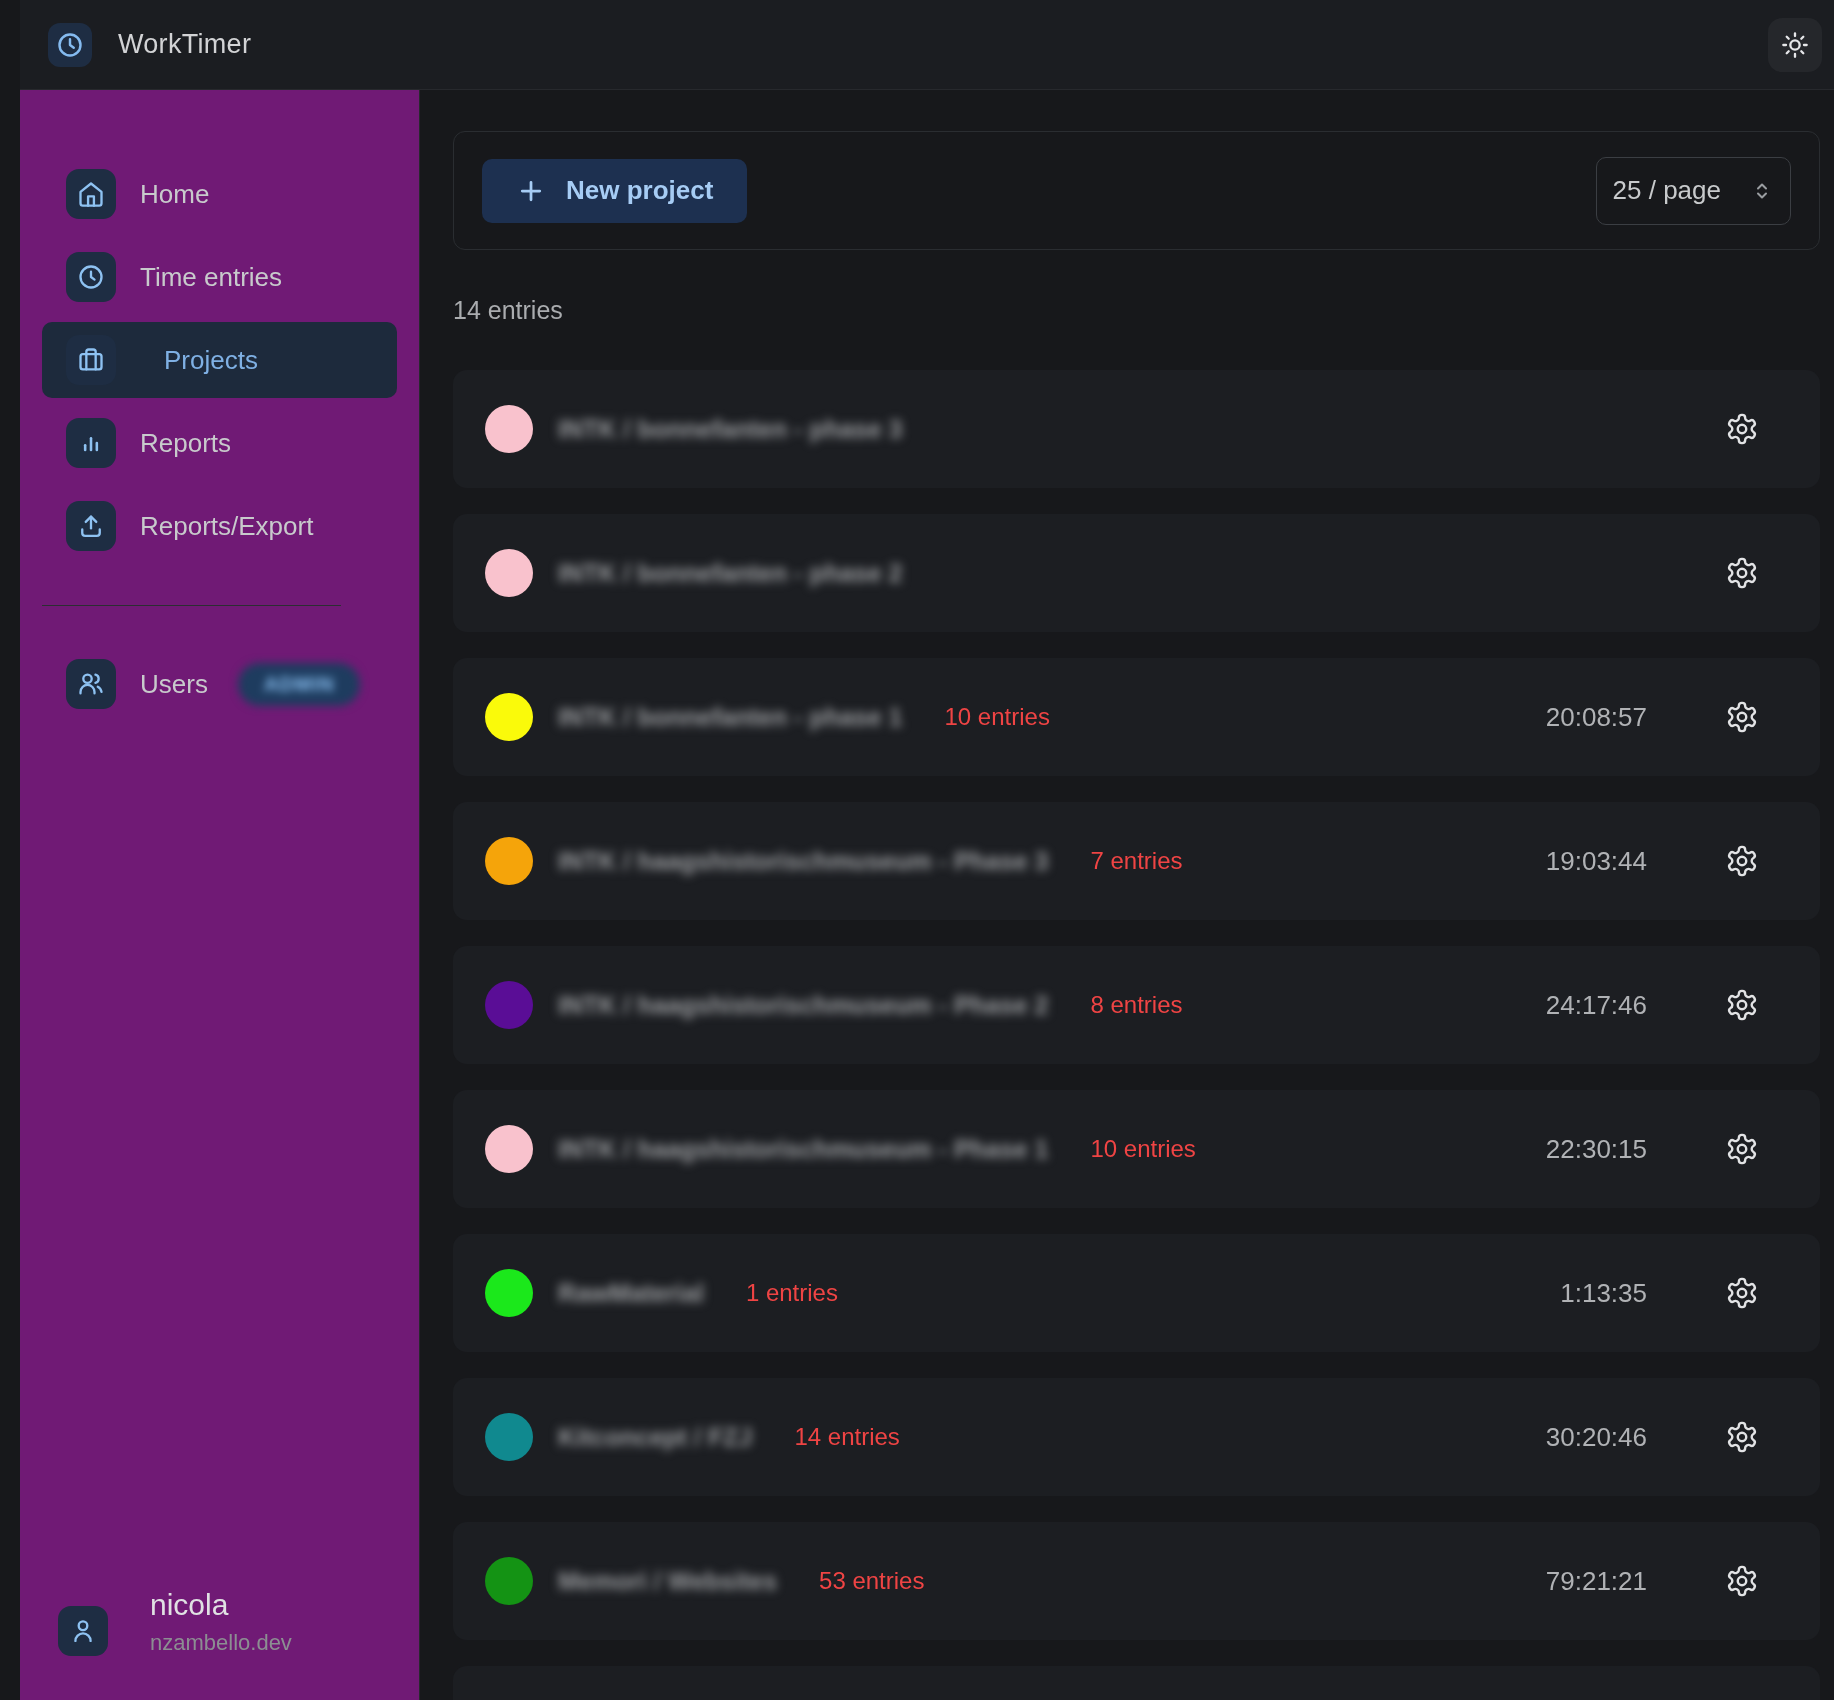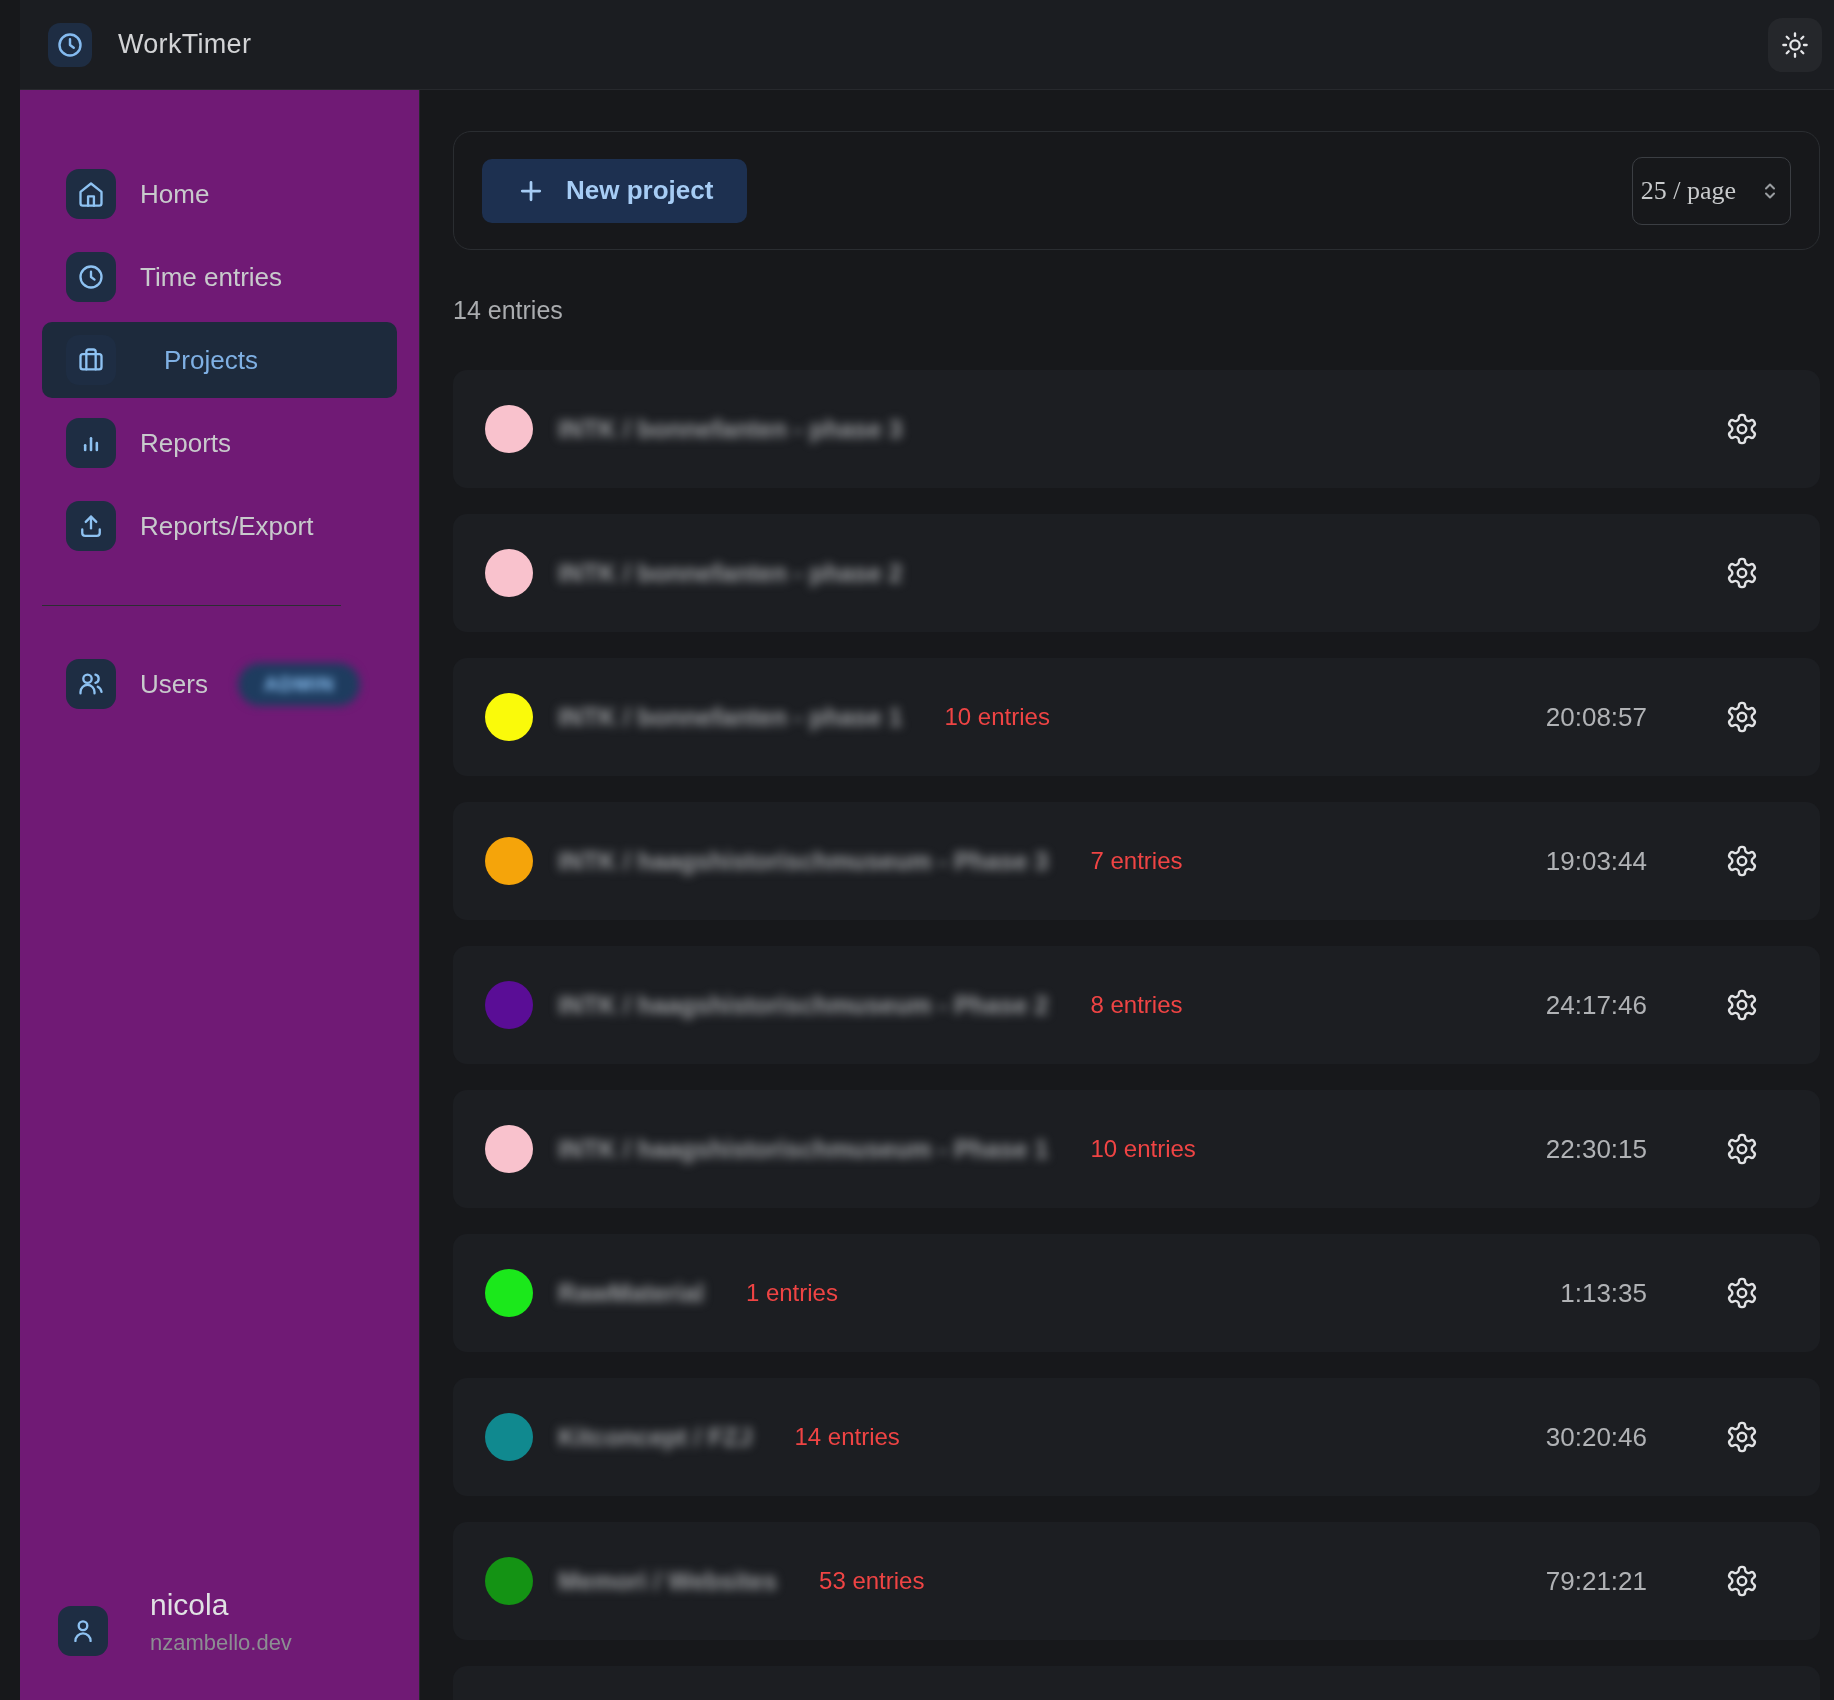--- a/index.html
+++ b/index.html
@@ -59,33 +59,33 @@
 
   .user-footer { display:flex; align-items:flex-end; padding-left:16px;gap:16px; }
   .user-meta { margin-left:26px; }
   .user-name { font-size:30px; color:#e0e1e3; margin-bottom:8px; }
   .user-domain { font-size:22px; color:#8c8e92; }
 
   
   .main { flex:1; min-width:0; display:flex; flex-direction:column; padding:41px 34px 0 33px; }
 
   .toolbar {
-    height:119px; flex:none; border:1px solid #2a2d31; border-radius:18px;
+    height:119px; flex:none; border:1px solid #2a2d31; border-radius:12px;
     display:flex; align-items:center; justify-content:space-between; padding:0 28px;
   }
   .btn-new {
     height:64px; padding:0 34px; border:none; border-radius:10px;
     background:#1d3050; color:#a6ccf4; display:flex; align-items:center;
     font-size:26px; font-weight:600; cursor:pointer; font-family:inherit;
   }
   .btn-new .plus { margin-right:20px; display:flex; }
   .page-select {
-    height:68px; border:1px solid #3b3e43; border-radius:10px; padding:0 8px;
+    height:68px; border:1px solid #3b3e43; border-radius:10px; padding:0 16px;
     display:flex; align-items:center; background:transparent; color:#c8cacc;
-    font-size:26px; cursor:pointer; font-family:Liberation Serif, serif;
+    font-size:26px; cursor:pointer; font-family:Liberation Sans, sans-serif;gap:7px;
   }
   .page-select .chev { margin-left:22px; display:flex; color:#9a9da1; }
 
   .count-label { margin-top:46px; font-size:25px; color:#aaacaf; }
 
   .proj-list { margin-top:45px; }
   .proj-row {
     height:118px; margin-bottom:26px; background:#1c1e22; border-radius:14px;
     display:flex; align-items:center; padding:0 60px 0 32px;
   }

